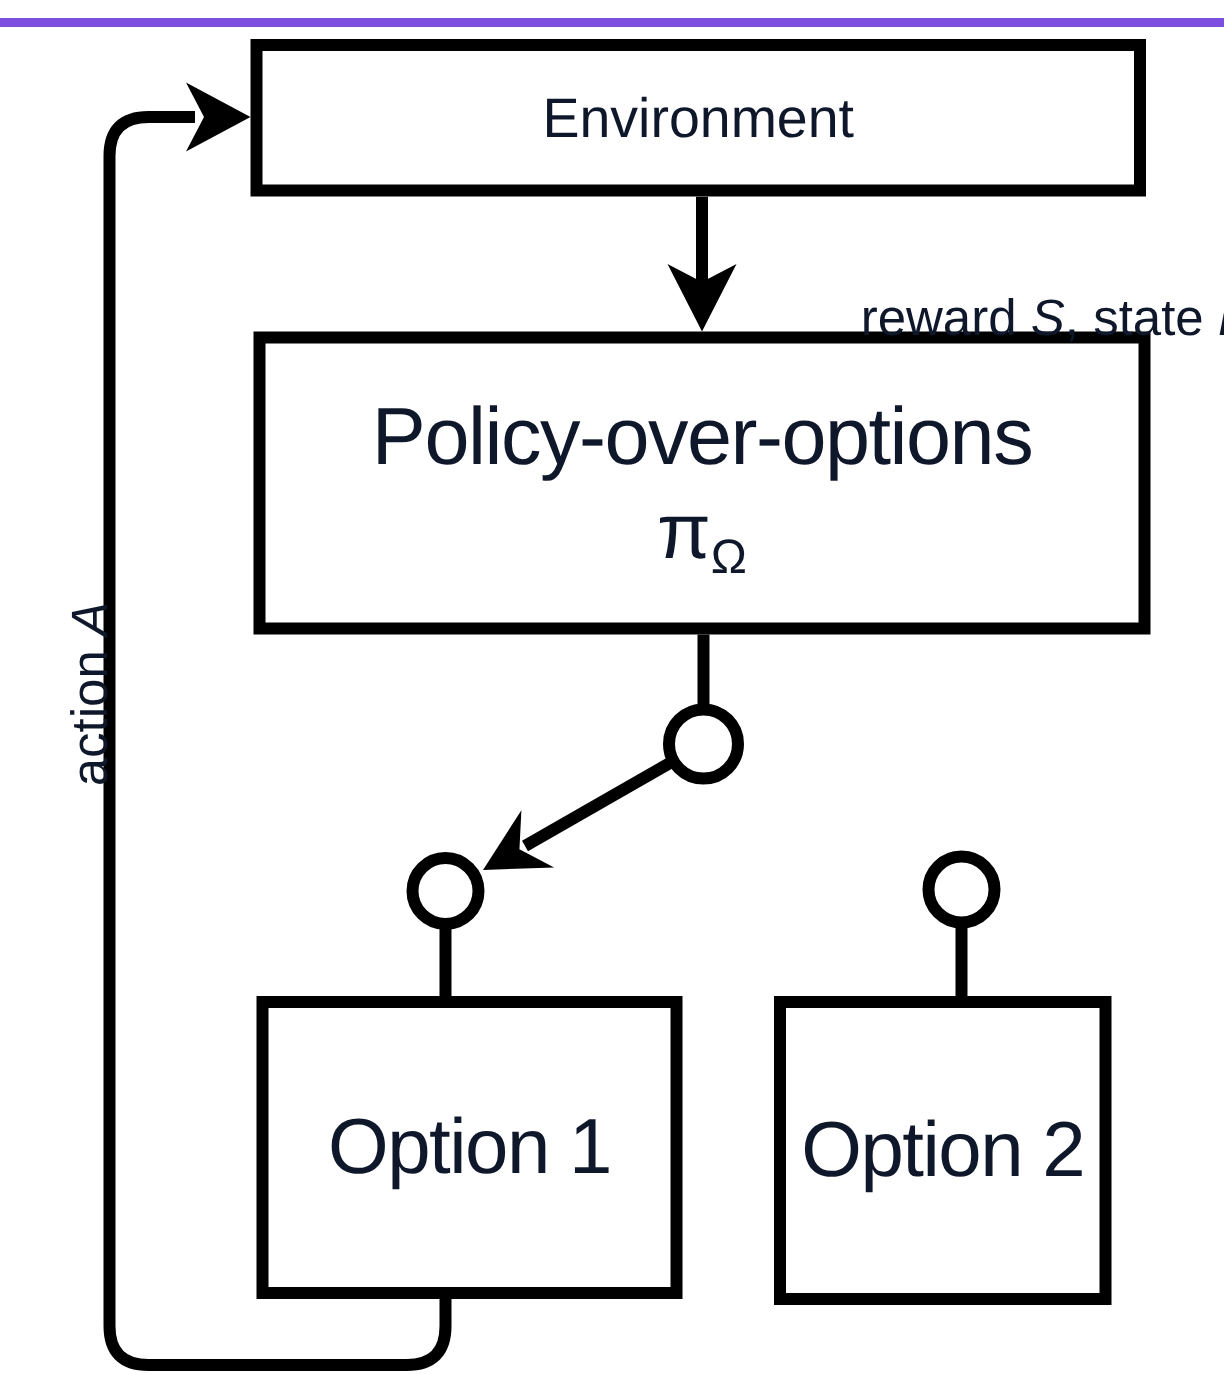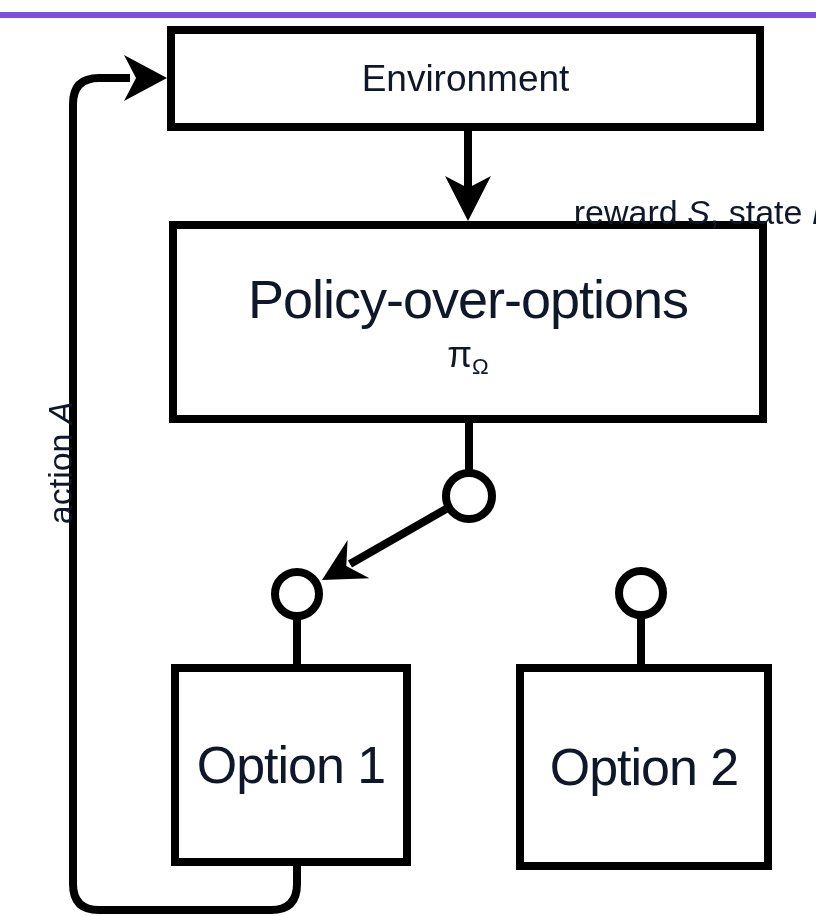--- a/index.html
+++ b/index.html
@@ -30,29 +30,29 @@
     border: 8px solid #000000;
     background: #ffffff;
     display: flex;
     flex-direction: column;
     align-items: center;
     justify-content: center;
     text-align: center;
   }
   .box-env    { left: 167px; top: 14px;  width: 597px; height: 105px; }
   .box-policy { left: 169px; top: 209px; width: 598px; height: 202px; }
-  .box-opt1   { left: 171px; top: 652px; width: 240px; height: 202px; }
-  .box-opt2   { left: 516px; top: 652px; width: 256px; height: 206px; }
+  .box-opt1   { left: 171px; top: 652px; width: 284px; height: 202px; }
+  .box-opt2   { left: 516px; top: 652px; width: 225px; height: 206px; }
 
   .env-label    { font-size: 37px; line-height: 1; }
   .policy-title { font-size: 54px; line-height: 1.05; letter-spacing: -1px; }
   .opt-title    { font-size: 52px; line-height: 1.05; letter-spacing: -1px; }
 
   .sym-line   { line-height: 1; margin-top: 10px; }
-  .sym-policy { font-size: 36px; }
+  .sym-policy { font-size: 52px; }
   .sym-opt    { font-size: 47px; }
   .sym-sub    { font-size: 0.62em; position: relative; top: 0.30em; }
 
   .lbl {
     position: absolute;
     white-space: pre;
     font-size: 34px;
     line-height: 1;
   }
   .lbl-state  { left: 536px; top: 149px; }

